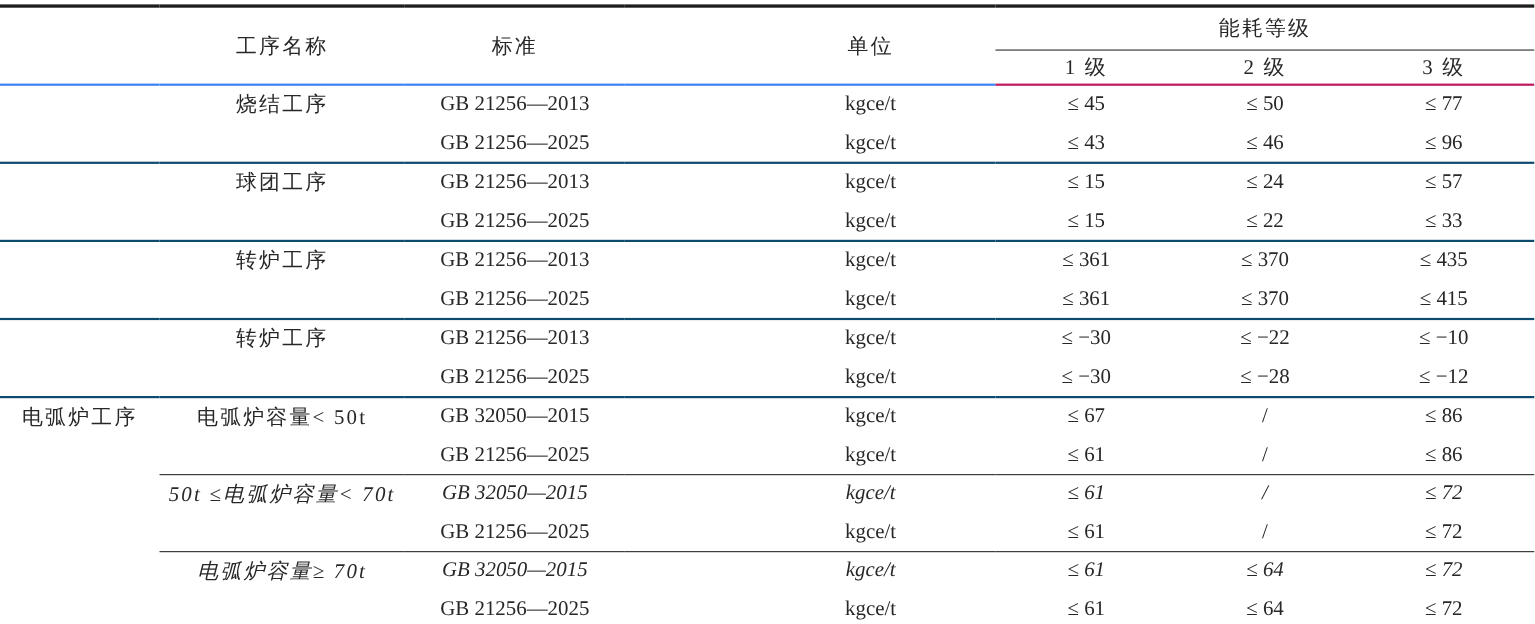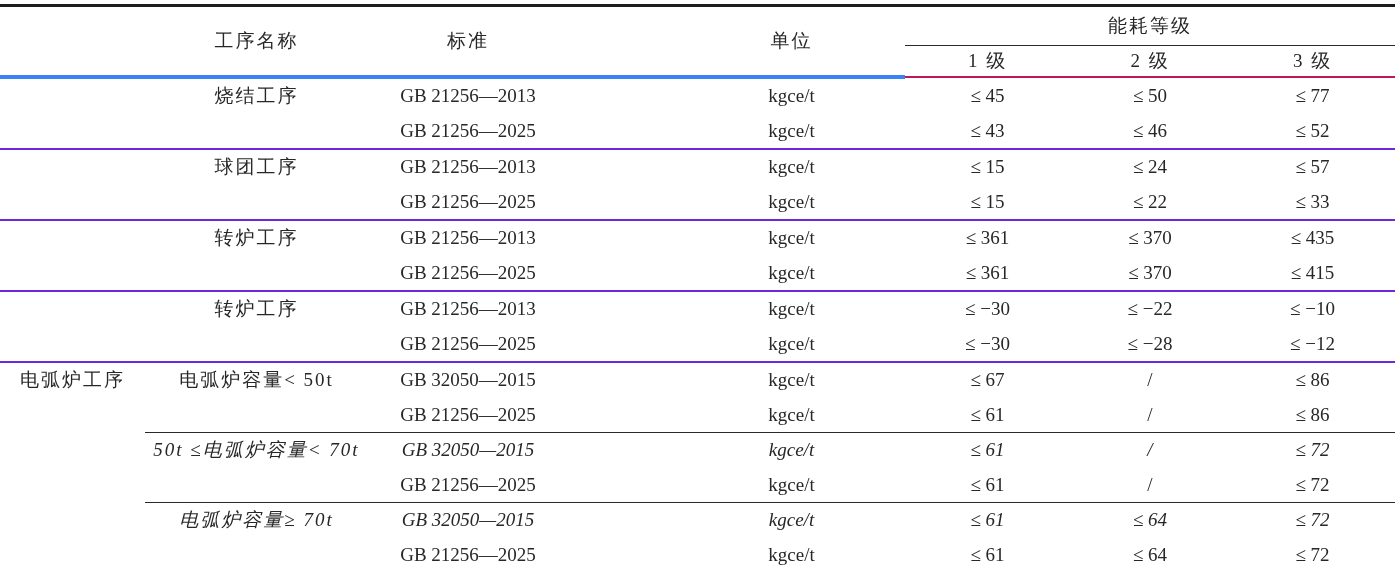--- a/index.html
+++ b/index.html
@@ -28,28 +28,28 @@
     font-weight: normal;
     text-align: center;
     vertical-align: middle;
     padding: 0;
     white-space: nowrap;
     overflow: hidden;
   }
   .cjk { letter-spacing: 2px; }
   
   thead th { height: 38px; }
-  thead th.rs2 { border-bottom: 4px solid #3b82f6; }
+  thead th.rs2 { border-bottom: 2px solid #3b82f6; }
   thead th.grade-span { border-bottom: 1.5px solid #2a2a2a; }
   thead tr.h2 th { height: 30px; border-bottom: 2px solid #be185d; }
   
   .c-unit { padding-left: 110px; }
   
   tbody td { height: 34.5px; }
-  tr.group-start td { border-top: 2px solid #6d28d9; }
+  tr.group-start td { border-top: 2px solid #0c4a6e; }
   tr.sub-start td.sep { border-top: 1.5px solid #2a2a2a; font-style: italic; }
 </style>
 </head>
 <body>
 
 <div class="table-wrap">
   <table class="energy-table">
     <colgroup>
       <col style="width:145px">
         <col style="width:223px">
@@ -83,21 +83,21 @@
         <td class="c-g2">≤ 50</td>
         <td class="c-g3">≤ 77</td>
       </tr>
       <tr>
         <td class="c-group cjk"></td>
         <td class="c-process cjk"></td>
         <td class="c-standard">GB 21256—2025</td>
         <td class="c-unit">kgce/t</td>
         <td class="c-g1">≤ 43</td>
         <td class="c-g2">≤ 46</td>
-        <td class="c-g3">≤ 52</td>
+        <td class="c-g3">≤ 96</td>
       </tr>
       <tr class="group-start">
         <td class="c-group cjk"></td>
         <td class="c-process cjk">球团工序</td>
         <td class="c-standard">GB 21256—2013</td>
         <td class="c-unit">kgce/t</td>
         <td class="c-g1">≤ 15</td>
         <td class="c-g2">≤ 24</td>
         <td class="c-g3">≤ 57</td>
       </tr>

